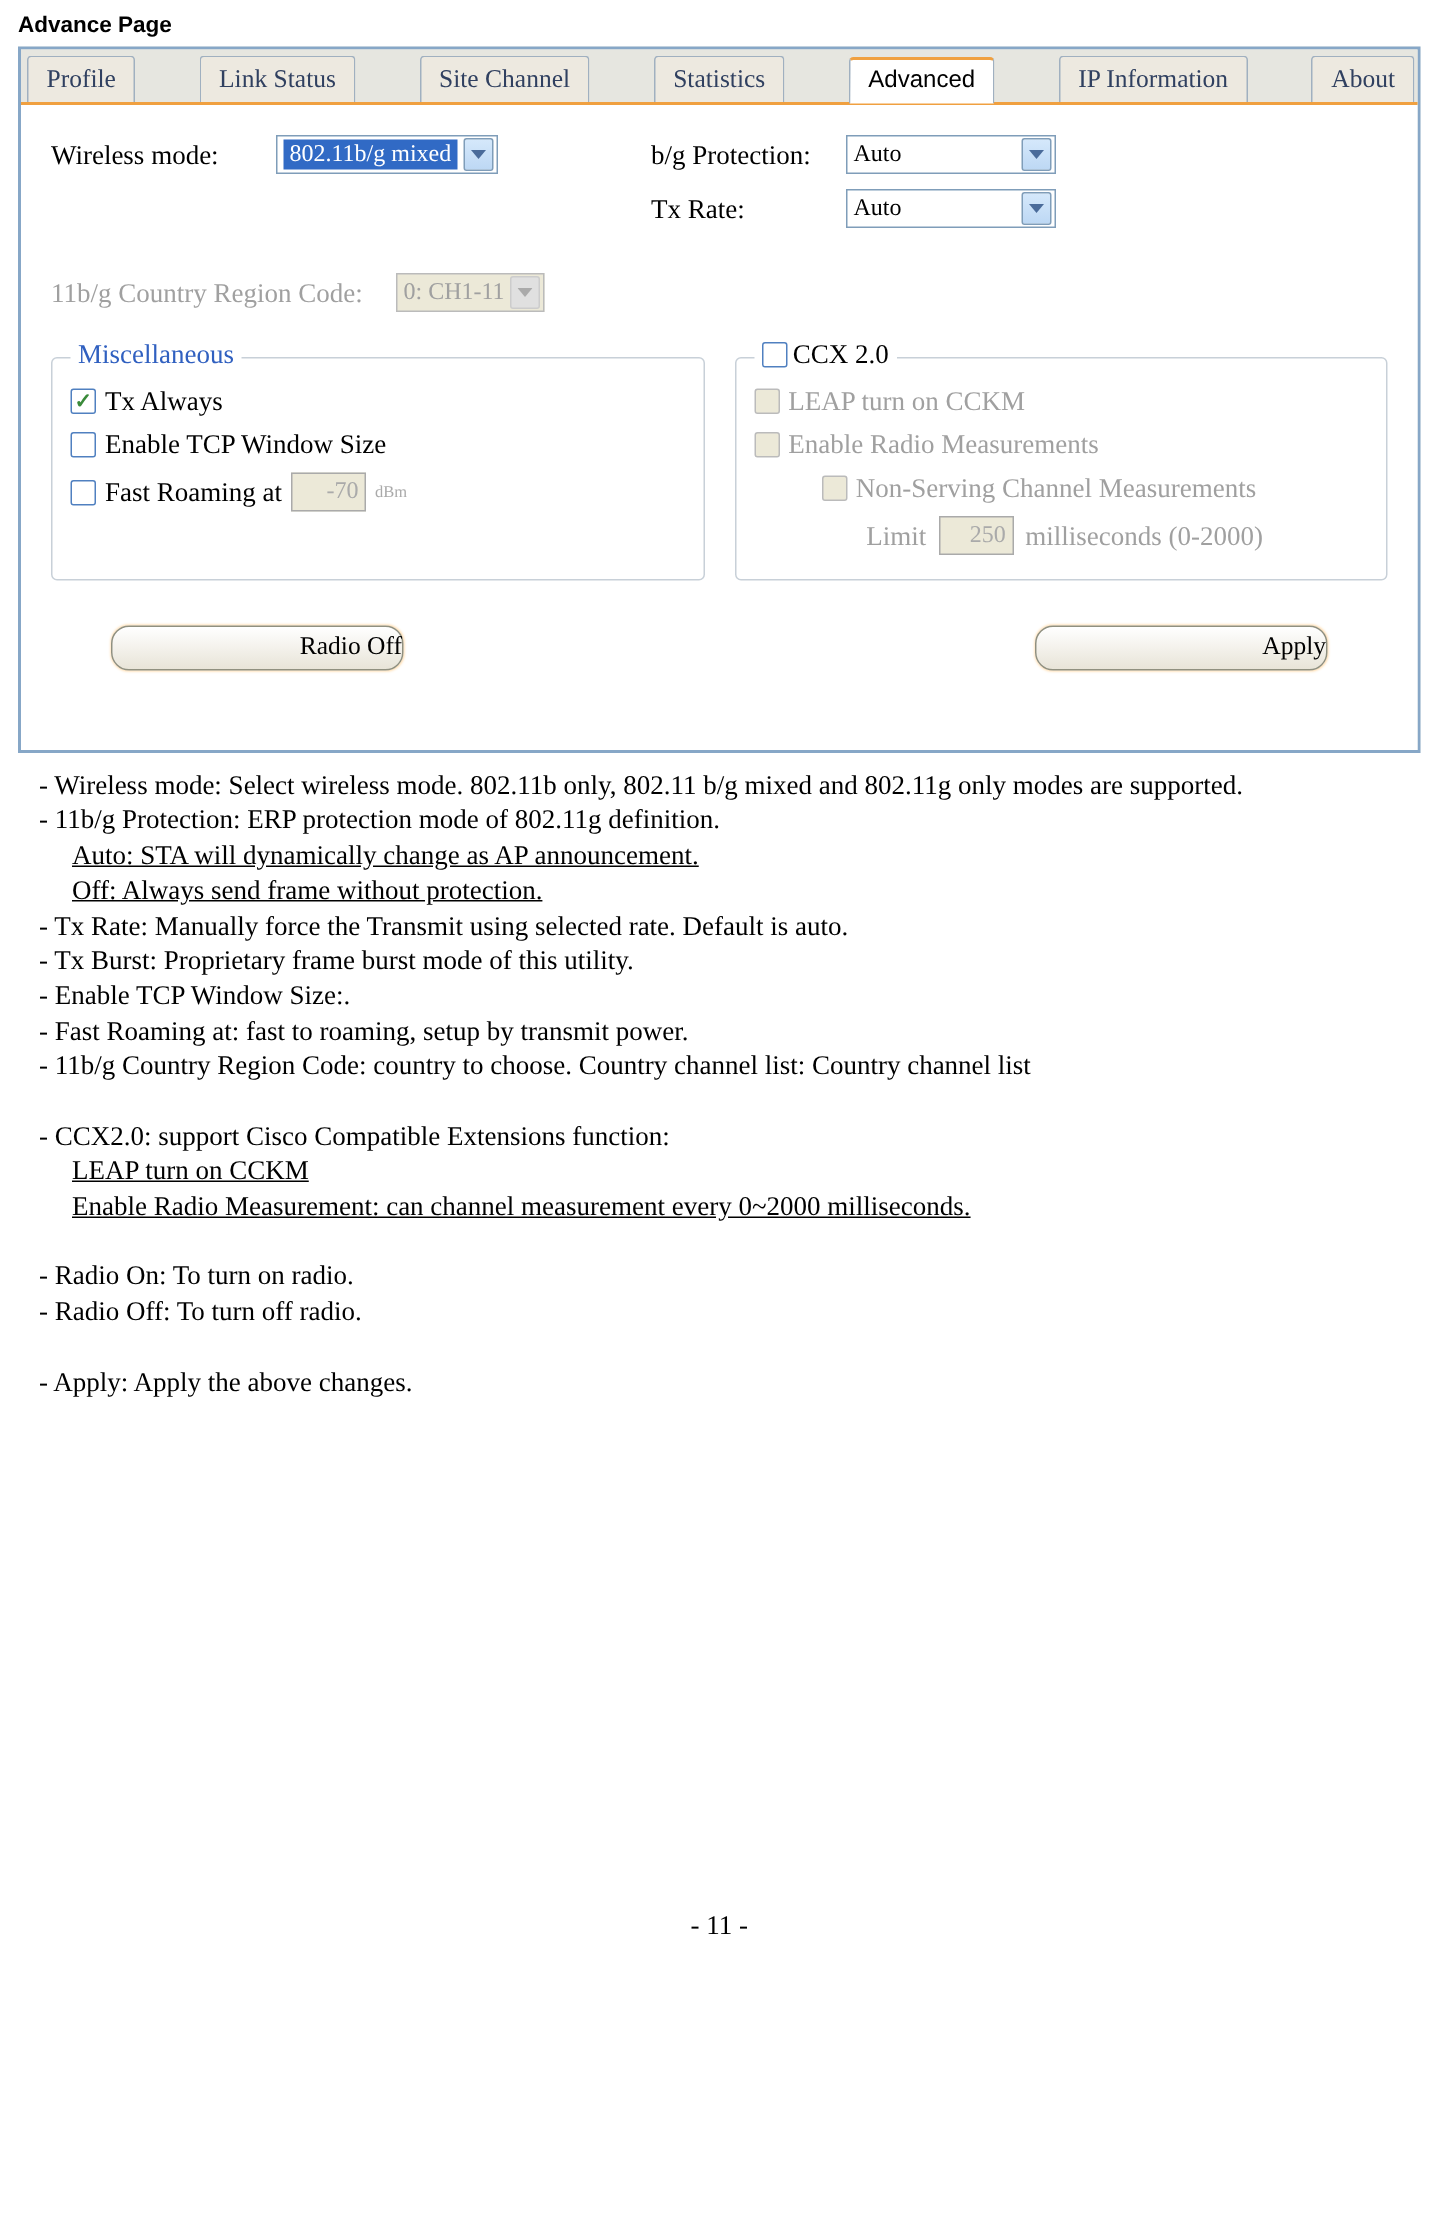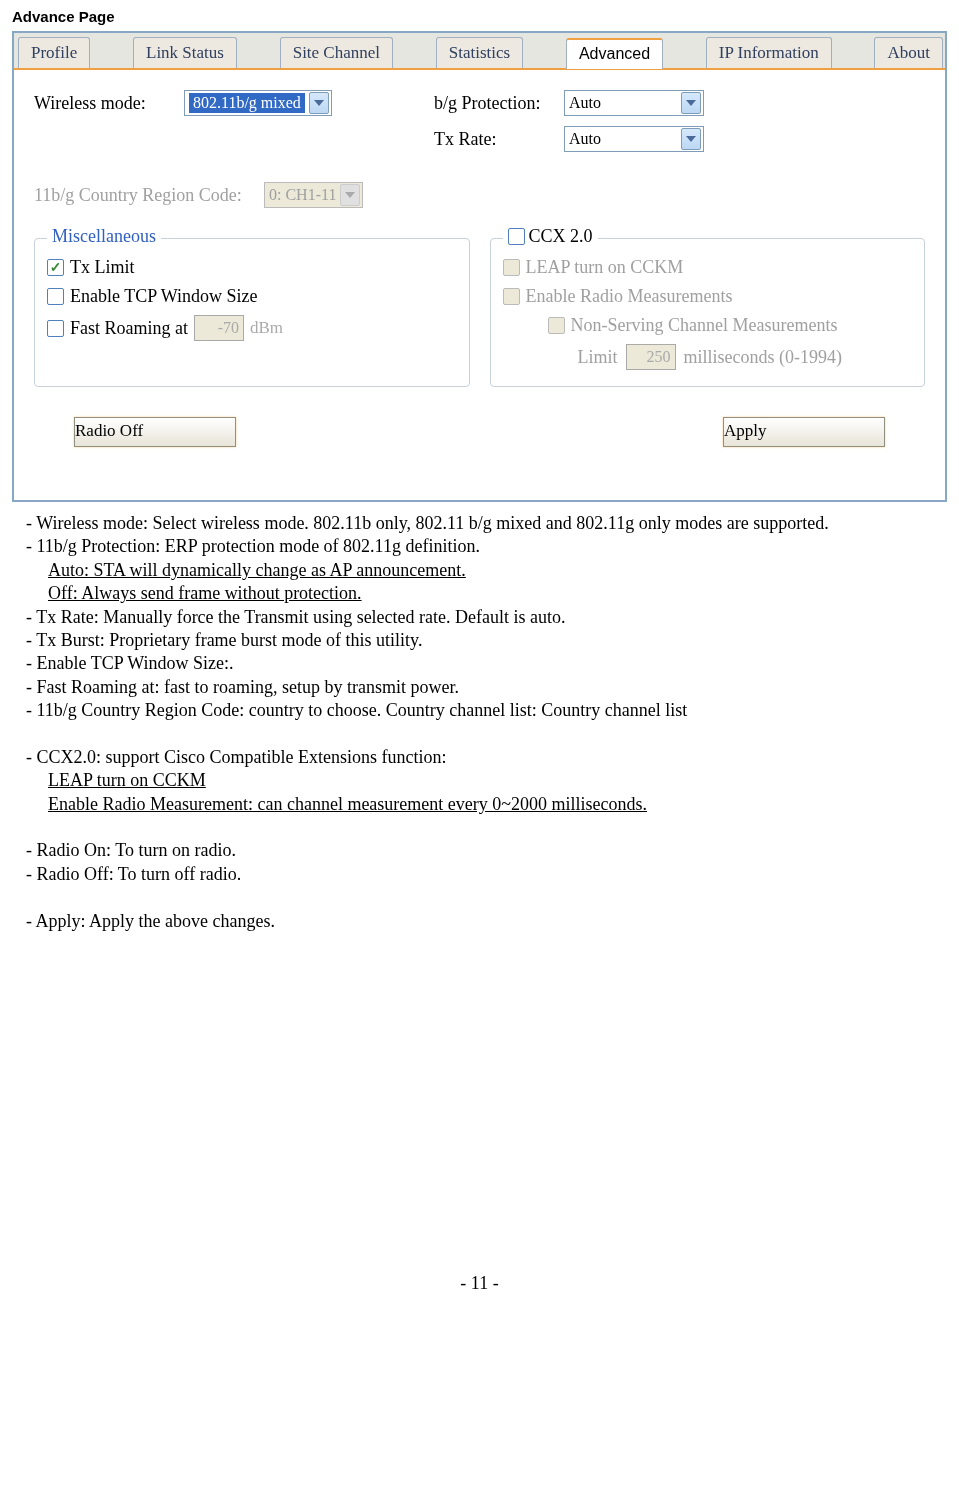--- a/index.html
+++ b/index.html
@@ -162,47 +162,48 @@
       width: 42px;
       height: 22px;
       border: 1px solid #aaa;
       text-align: right;
       padding-right: 4px;
       font-family: 'Times New Roman', serif;
       font-size: 16px;
       color: #aaa;
       background: #ece9d8;
     }
-    .unit { color: #aaa; font-family: 'Times New Roman', serif; font-size: 17px; }
+    .unit { color: #aaa; font-family: 'Times New Roman', serif; font-size: 11px; }
     .limit-row {
       margin-left: 75px;
       display: flex;
       align-items: center;
       gap: 8px;
       font-family: 'Times New Roman', serif;
       font-size: 18px;
       color: #a0a0a0;
     }
     .buttons-row {
       display: flex;
       justify-content: space-between;
       padding: 30px 40px 20px 40px;
     }
     .btn {
       width: 160px;
       height: 28px;
       background: linear-gradient(#fff, #e8e4d8);
       border: 1px solid #909080;
-      border-radius: 0;
+      border-radius: 12px;
       font-family: 'Times New Roman', serif;
       font-size: 17px;
       cursor: pointer;
-      text-align: left;
+      text-align: right;
       line-height: 26px;
       box-shadow: 0 0 2px #fc8;
+      padding-left: 33px;
     }
     .groups-row { display: flex; gap: 20px; }
     .groups-row > div { flex: 1; }
     .description {
       margin: 10px 0 0 14px;
       font-family: 'Times New Roman', serif;
       font-size: 18px;
       line-height: 1.3;
     }
     .description .indent { margin-left: 22px; display: block; text-decoration: underline;}
@@ -280,21 +281,21 @@
             </svg>
           </span>
       </div>
     </div>
 
     <div class="groups-row">
       <div class="fieldset">
         <div class="legend">Miscellaneous</div>
         <div class="checkbox-row">
           <span class="checkbox checked"></span>
-          <span>Tx Limit</span>
+          <span>Tx Always</span>
         </div>
         <div class="checkbox-row">
           <span class="checkbox"></span>
           <span>Enable TCP Window Size</span>
         </div>
         <div class="checkbox-row">
           <span class="checkbox"></span>
           <span>Fast Roaming at</span>
           <input class="inline-input" disabled="" value="-70" style="">
           <span class="unit">dBm</span>
@@ -314,21 +315,21 @@
           <span class="checkbox disabled"></span>
           <span>Enable Radio Measurements</span>
         </div>
         <div class="checkbox-row disabled indent">
           <span class="checkbox disabled"></span>
           <span>Non-Serving Channel Measurements</span>
         </div>
         <div class="limit-row">
           <span>Limit</span>
           <input class="inline-input" disabled="" value="250" style="">
-          <span>milliseconds (0-1994)</span>
+          <span>milliseconds (0-2000)</span>
         </div>
       </div>
     </div>
 
     <div class="buttons-row">
       <div class="btn">Radio Off</div>
       <div class="btn">Apply</div>
     </div>
   </div>
 </div>

